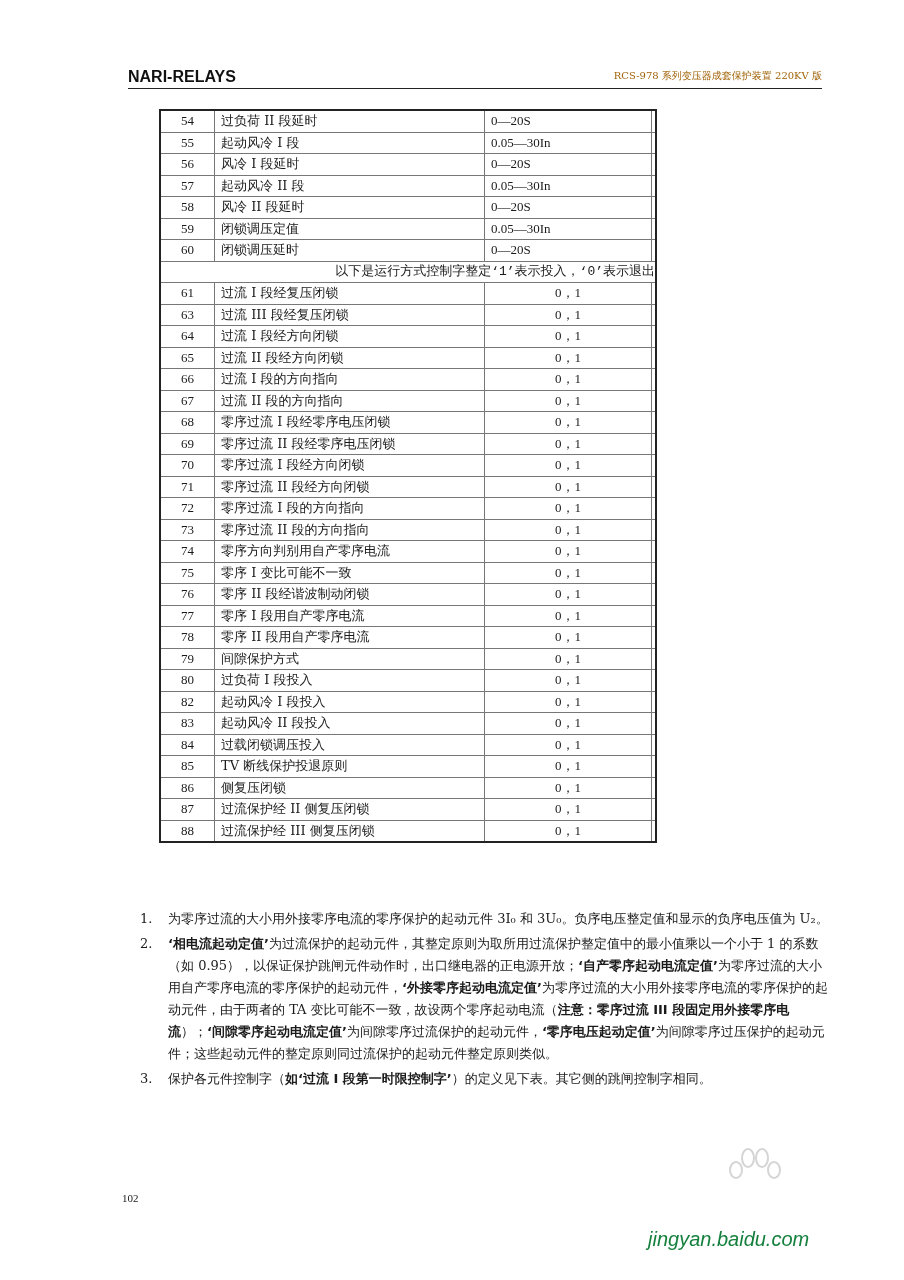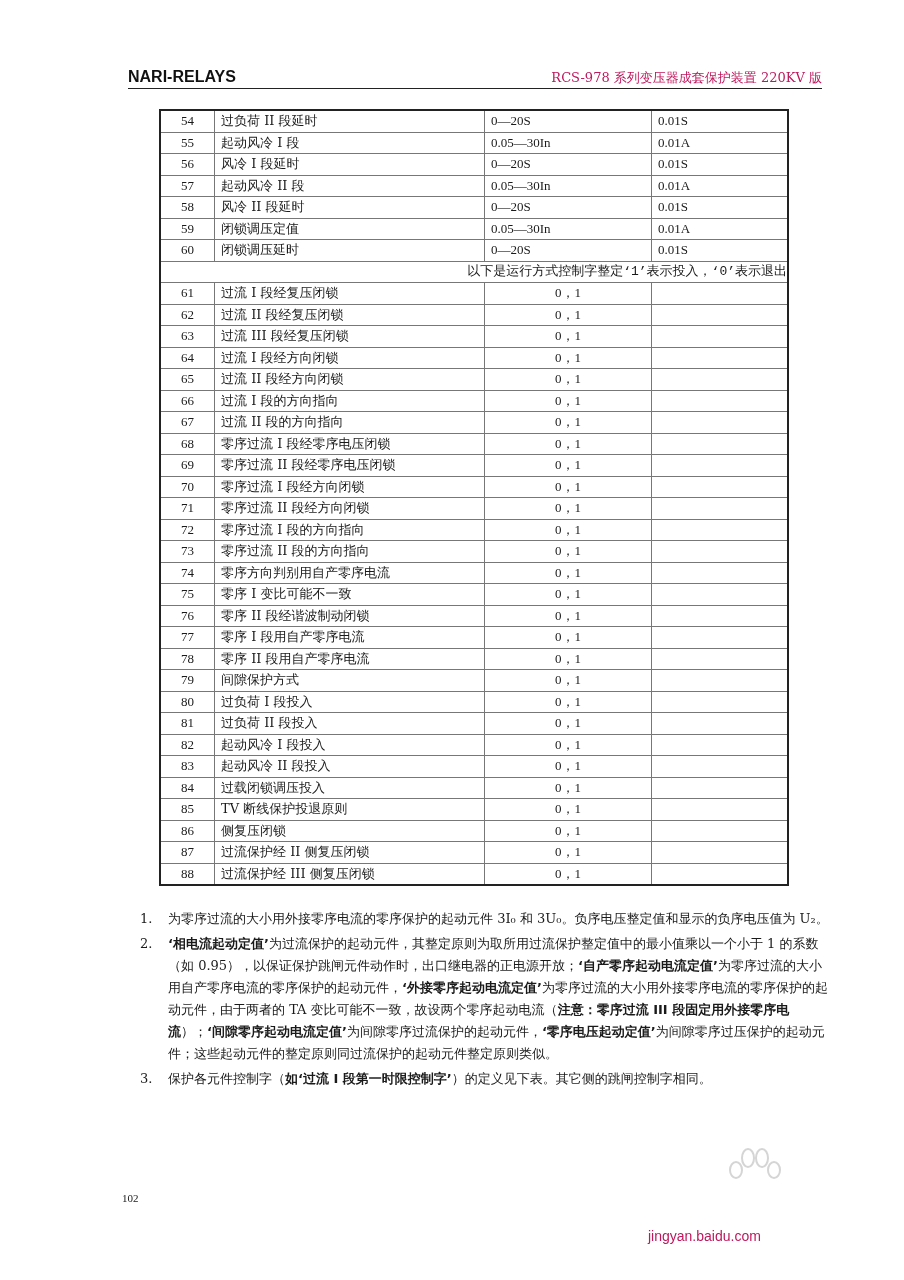--- a/index.html
+++ b/index.html
@@ -1,35 +1,35 @@
 <!DOCTYPE html>
 <html><head>
 <meta charset="utf-8">
 <style>
   html, body { margin:0; padding:0; background:#ffffff; }
   body { width:904px; height:1280px; position:relative; overflow:hidden; color:#1a1a1a; font-family:"DejaVu Serif", serif; }
   .header { position:absolute; left:128px; top:68px; width:694px; height:20px; border-bottom:1.5px solid #222; }
   .brand { position:absolute; left:0; top:0; font-family:"Liberation Sans", sans-serif; font-weight:bold; font-size:16px; letter-spacing:0; color:#111; }
-  .doc-title { position:absolute; right:0; top:1px; font-family:"DejaVu Serif", serif; font-size:13px; color:#be185d; }
-  table.params { position:absolute; left:159px; top:109px; width:630px; border-collapse:collapse; border:2px solid #222; table-layout:fixed; }
+  .doc-title { position:absolute; right:0; top:1px; font-family:"DejaVu Serif", serif; font-size:10px; color:#a16207; }
+  table.params { position:absolute; left:159px; top:109px; width:498px; border-collapse:collapse; border:2px solid #222; table-layout:fixed; }
   table.params td { border:1px solid #777; height:20.5px; padding:0; font-size:13px; line-height:20px; white-space:nowrap; overflow:hidden; }
   td.c-no { width:53px; text-align:center; font-family:"Liberation Serif", serif; font-size:14px; }
   td.c-name { width:263px; padding-left:6px !important; font-size:13px; }
   td.c-range { width:160px; padding-left:6px !important; font-family:"Liberation Serif", serif; font-size:14px; }
   td.c-range.center { text-align:center; padding-left:0 !important; }
   td.c-step { padding-left:6px !important; font-family:"Liberation Serif", serif; font-size:14px; }
   td.section { text-align:right; font-family:Liberation Mono, monospace; font-size:13px; }
   .notes { position:absolute; left:140px; top:908px; width:690px; font-size:13px; line-height:22px; }
   .note { position:relative; padding-left:28px; margin:0 0 3px 0; }
   .note .num { position:absolute; left:0; top:0; }
   .note b { font-family:"DejaVu Sans", sans-serif; font-weight:bold; }
   .page-no { position:absolute; left:122px; top:1192px; font-family:"Liberation Serif", serif; font-size:11px; }
   .watermark { position:absolute; left:640px; top:1170px; width:210px; height:90px; color:#d8d8d8; }
   .wm-logo { position:absolute; left:0; top:8px; font-family:"Liberation Sans", sans-serif; font-size:38px; font-weight:bold; color:#e2e2e2; -webkit-text-stroke:1px #cfcfcf; }
-  .wm-url { position:absolute; left:8px; top:58px; font-family:"Liberation Sans", sans-serif; font-size:14px; color:#be185d; }
+  .wm-url { position:absolute; left:8px; top:58px; font-family:"Liberation Sans", sans-serif; font-size:20px; color:#15803d;font-style:italic; }
   .paw { position:absolute; left:82px; top:-22px; width:60px; height:40px; }
 </style>
 </head>
 <body>
 
 <div class="header">
   <span class="brand">NARI-RELAYS</span>
   <span class="doc-title">RCS-978 系列变压器成套保护装置 220KV 版</span>
 </div>
 
@@ -80,26 +80,20 @@
       <tr>
         <td class="section" colspan="4">以下是运行方式控制字整定‘1’表示投入，‘0’表示退出</td>
       </tr>
       <tr>
         <td class="c-no">61</td>
         <td class="c-name">过流 I 段经复压闭锁</td>
         <td class="c-range center">0，1</td>
         <td class="c-step"></td>
       </tr>
       <tr>
-        <td class="c-no">62</td>
-        <td class="c-name">过流 II 段经复压闭锁</td>
-        <td class="c-range center">0，1</td>
-        <td class="c-step"></td>
-      </tr>
-      <tr>
         <td class="c-no">63</td>
         <td class="c-name">过流 III 段经复压闭锁</td>
         <td class="c-range center">0，1</td>
         <td class="c-step"></td>
       </tr>
       <tr>
         <td class="c-no">64</td>
         <td class="c-name">过流 I 段经方向闭锁</td>
         <td class="c-range center">0，1</td>
         <td class="c-step"></td>
@@ -190,26 +184,20 @@
       </tr>
       <tr>
         <td class="c-no">79</td>
         <td class="c-name">间隙保护方式</td>
         <td class="c-range center">0，1</td>
         <td class="c-step"></td>
       </tr>
       <tr>
         <td class="c-no">80</td>
         <td class="c-name">过负荷 I 段投入</td>
-        <td class="c-range center">0，1</td>
-        <td class="c-step"></td>
-      </tr>
-      <tr>
-        <td class="c-no">81</td>
-        <td class="c-name">过负荷 II 段投入</td>
         <td class="c-range center">0，1</td>
         <td class="c-step"></td>
       </tr>
       <tr>
         <td class="c-no">82</td>
         <td class="c-name">起动风冷 I 段投入</td>
         <td class="c-range center">0，1</td>
         <td class="c-step"></td>
       </tr>
       <tr>

